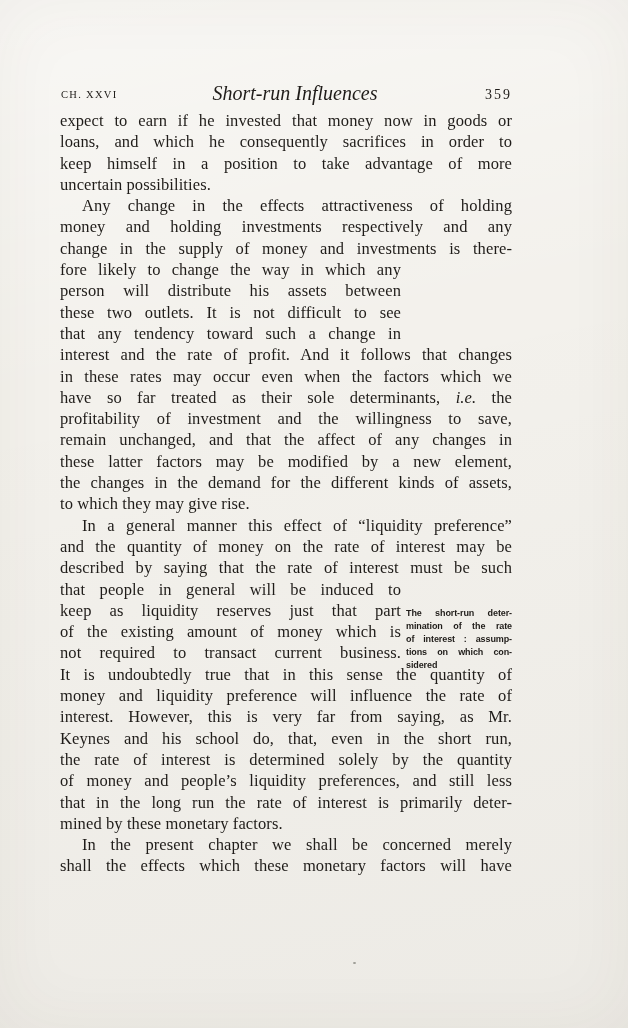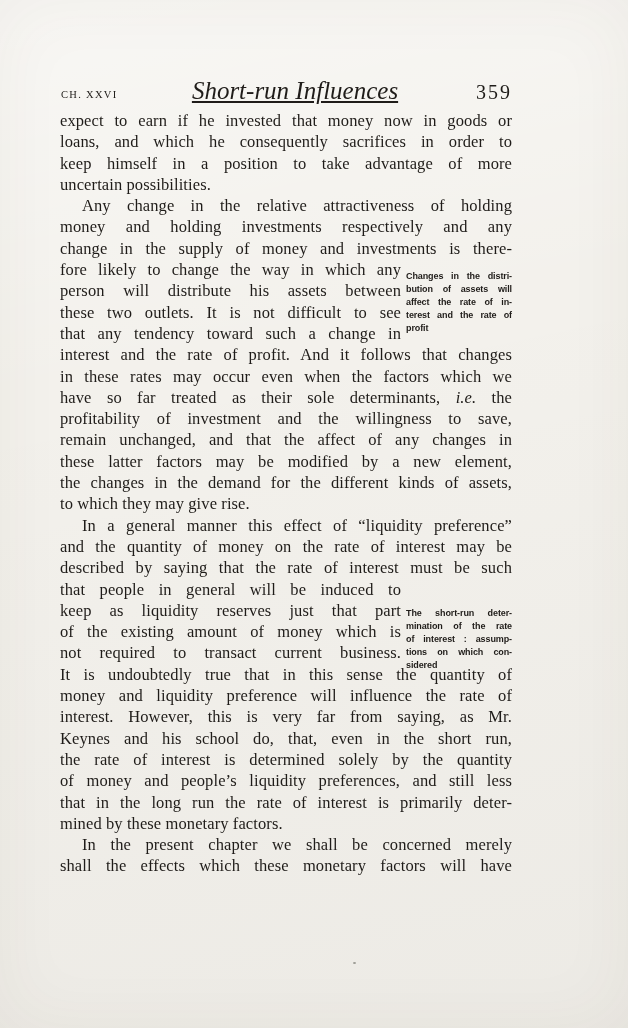--- a/index.html
+++ b/index.html
@@ -17,25 +17,25 @@
     box-shadow:inset 0 0 70px rgba(70,60,40,0.05);
   }
   
   .running-head { position:absolute; left:60px; top:78px; width:452px; height:26px; }
   .chap {
     position:absolute; left:1px; bottom:4px;
     font-size:10.5px; line-height:1; letter-spacing:1.3px; color:var(--ink);text-align:right;
   }
   .rtitle {
     position:absolute; left:9px; right:-9px; bottom:1px; text-align:center;
-    font-style:italic; font-size:25px; line-height:1; color:var(--ink);text-decoration:underline;
+    font-style:italic; font-size:20px; line-height:1; color:var(--ink);
   }
   .pageno {
     position:absolute; right:0; bottom:2px;
-    font-size:20px; line-height:1; letter-spacing:2px; color:var(--ink);
+    font-size:14px; line-height:1; letter-spacing:2px; color:var(--ink);
   }
   
   .body { position:absolute; left:60px; top:110px; width:452px; }
   .line {
     font-size:16.5px; line-height:21.3px; letter-spacing:0.1px;
     color:var(--ink);
     text-align:justify; text-align-last:justify; white-space:nowrap;
   }
   .line.end { text-align-last:left; }
   .line.indent { text-indent:22px; }
@@ -60,39 +60,32 @@
 <body>
 
 <div class="page">
   <header class="running-head">
     <span class="chap">CH. XXVI</span>
     <span class="rtitle">Short-run Influences</span>
     <span class="pageno">359</span>
   </header>
 
   <main class="body">
-    <aside class="sidenote sn1">
-        <div class="sline">Changes in the distri-</div>
-        <div class="sline">bution of assets will</div>
-        <div class="sline">affect the rate of in-</div>
-        <div class="sline">terest and the rate of</div>
-        <div class="sline">profit</div>
-      </aside>
     <aside class="sidenote sn2">
         <div class="sline">The short-run deter-</div>
         <div class="sline">mination of the rate</div>
         <div class="sline">of interest : assump-</div>
         <div class="sline">tions on which con-</div>
         <div class="sline">sidered</div>
       </aside>
   <div class="line">expect to earn if he invested that money now in goods or</div>
       <div class="line">loans, and which he consequently sacrifices in order to</div>
       <div class="line">keep himself in a position to take advantage of more</div>
       <div class="line end">uncertain possibilities.</div>
-      <div class="line indent">Any change in the relative attractiveness of holding</div>
+      <div class="line indent">Any change in the effects attractiveness of holding</div>
       <div class="line">money and holding investments respectively and any</div>
       <div class="line">change in the supply of money and investments is there-</div>
       <div class="line narrow">fore likely to change the way in which any</div>
       <div class="line narrow">person will distribute his assets between</div>
       <div class="line narrow">these two outlets.  It is not difficult to see</div>
       <div class="line narrow">that any tendency toward such a change in</div>
       <div class="line">interest and the rate of profit.  And it follows that changes</div>
       <div class="line">in these rates may occur even when the factors which we</div>
       <div class="line">have so far treated as their sole determinants, <i>i.e.</i> the</div>
       <div class="line">profitability of investment and the willingness to save,</div>

